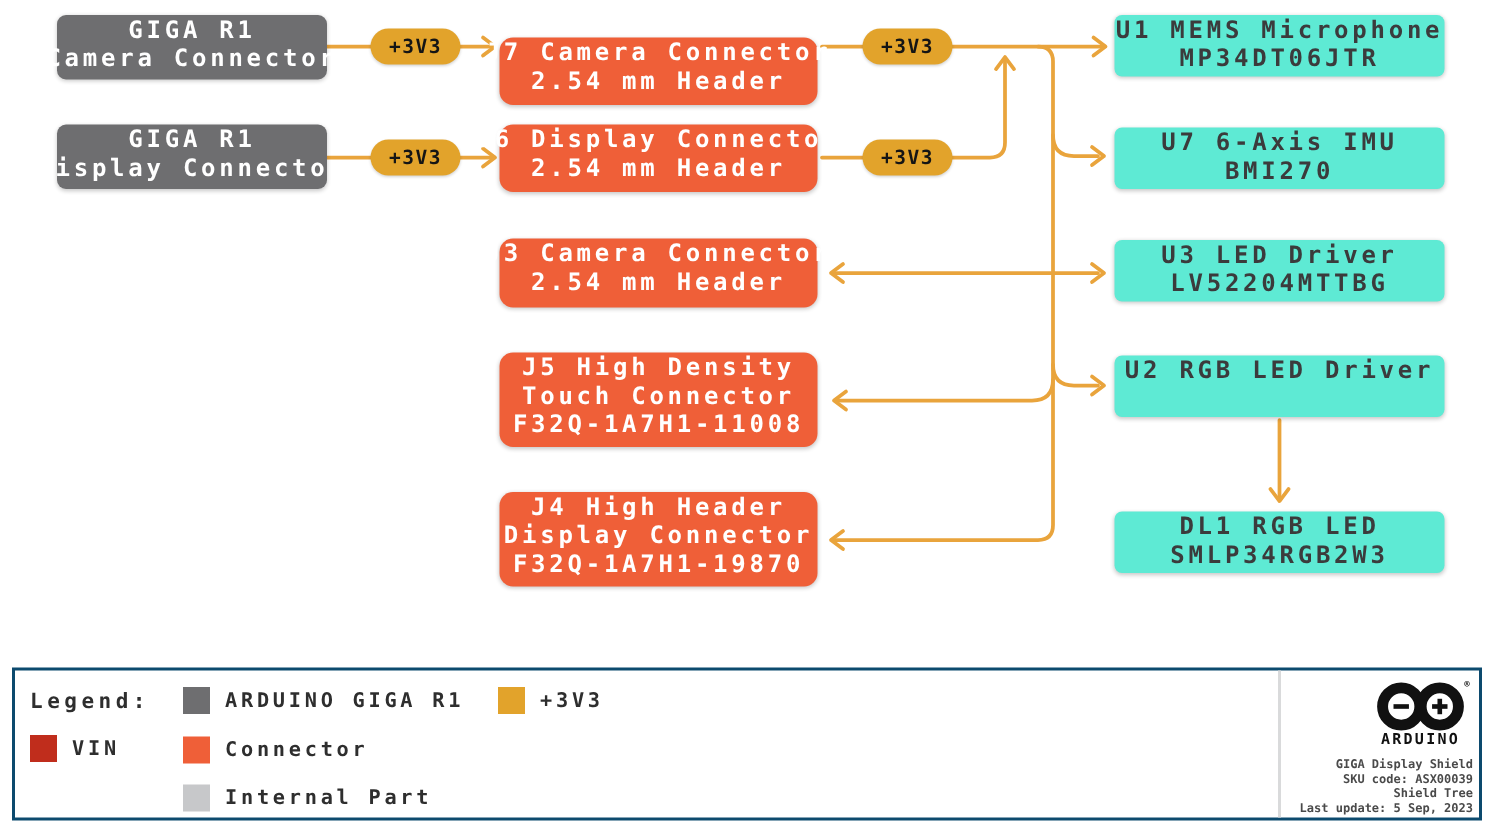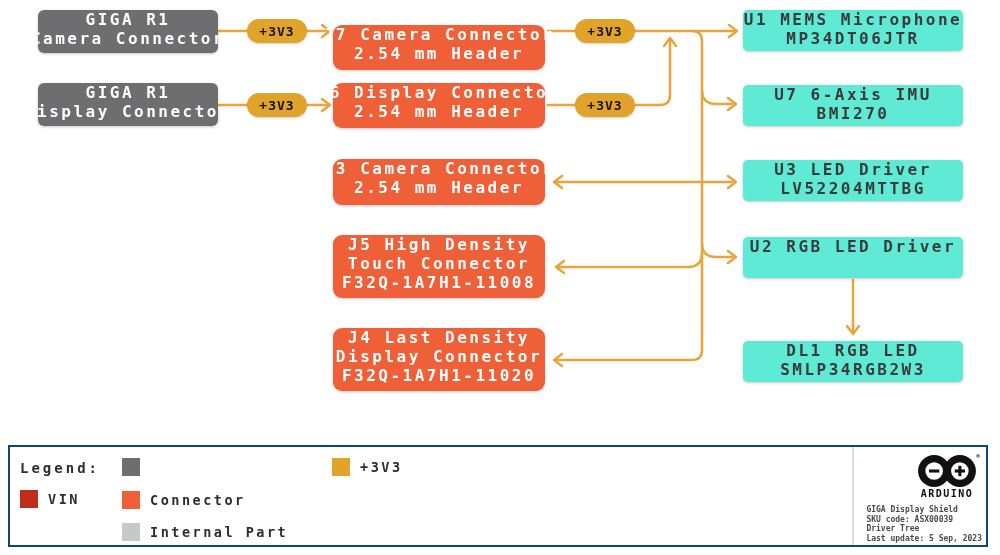--- a/index.html
+++ b/index.html
@@ -35,21 +35,21 @@
   .sw-vin{background:#C02D1C;}
   .sw-giga{background:#6E6E70;}
   .sw-conn{background:#EF5F38;}
   .sw-int{background:#C7C8CA;}
   .sw-3v3{background:#E2A32B;}
   .brand-divider{position:absolute;left:842px;top:0;width:2px;height:98px;background:#D9DADB;}
   .brand{position:absolute;left:844px;top:0;width:134px;height:98px;border-radius:18px;}
   .brand-logo{position:absolute;right:8px;top:6px;width:66px;height:36px;}
   .brand-word{position:absolute;right:8px;top:41px;width:66px;text-align:center;
     font-size:10px;letter-spacing:1.5px;color:#111;}
-  .brand-info{position:absolute;right:6px;top:58px;
+  .brand-info{position:absolute;right:6px;top:58px;text-align:right;
     font-size:8px;line-height:9.5px;letter-spacing:0;color:#4a4a4a;font-weight:bold;}
   .brand-info div{white-space:nowrap;}
 </style>
 </head>
 <body>
 
 <div id="canvas">
 
   <svg class="wires" width="1000" height="440" viewBox="0 0 1000 440" fill="none" stroke="#E9A43C" stroke-width="2.5" stroke-linecap="round" stroke-linejoin="round">
 
@@ -105,23 +105,23 @@
   <div class="node node-orange" style="left:333px;top:159px;width:212px;height:46px;">
     <span>J3 Camera Connector</span>
     <span>2.54 mm Header</span>
   </div>
   <div class="node node-orange" style="left:333px;top:235px;width:212px;height:63px;">
     <span>J5 High Density</span>
     <span>Touch Connector</span>
     <span>F32Q-1A7H1-11008</span>
   </div>
   <div class="node node-orange" style="left:333px;top:328px;width:212px;height:63px;">
-    <span>J4 Last Density</span>
+    <span>J4 High Header</span>
     <span>Display Connector</span>
-    <span>F32Q-1A7H1-11020</span>
+    <span>F32Q-1A7H1-19870</span>
   </div>
 
   <div class="node node-gray" style="left:743px;top:10px;width:220px;height:41px;">
     <span>U1 MEMS Microphone</span>
     <span>MP34DT06JTR</span>
   </div>
   <div class="node node-gray" style="left:743px;top:85px;width:220px;height:41px;">
     <span>U7 6-Axis IMU</span>
     <span>BMI270</span>
   </div>
@@ -153,20 +153,21 @@
   <div class="legend">
     <div class="legend-title">Legend:</div>
 
     <div class="legend-item" style="left:10px;top:43px;">
       <span class="swatch sw-vin"></span>
       <span class="lbl">VIN</span>
     </div>
 
     <div class="legend-item" style="left:112px;top:11px;">
       <span class="swatch sw-giga"></span>
+      <span class="lbl">ARDUINO GIGA R1</span>
     </div>
     <div class="legend-item" style="left:112px;top:44px;">
       <span class="swatch sw-conn"></span>
       <span class="lbl">Connector</span>
     </div>
     <div class="legend-item" style="left:112px;top:76px;">
       <span class="swatch sw-int"></span>
       <span class="lbl">Internal Part</span>
     </div>
 
@@ -183,19 +184,19 @@
         <circle cx="53" cy="21" r="14.5" fill="none" stroke="#111" stroke-width="8.5"></circle>
         <rect x="17" y="19.2" width="12" height="3.6" fill="#111"></rect>
         <rect x="47" y="19.2" width="12" height="3.6" fill="#111"></rect>
         <rect x="51.2" y="15" width="3.6" height="12" fill="#111"></rect>
         <text x="72" y="6" font-size="7" fill="#111" font-family="DejaVu Sans Mono, monospace">®</text>
       </svg>
       <div class="brand-word">ARDUINO</div>
       <div class="brand-info">
         <div>GIGA Display Shield</div>
         <div>SKU code: ASX00039</div>
-        <div>Driver Tree</div>
+        <div>Shield Tree</div>
         <div>Last update: 5 Sep, 2023</div>
       </div>
     </div>
   </div>
 
 </div>
 
 </body></html>

